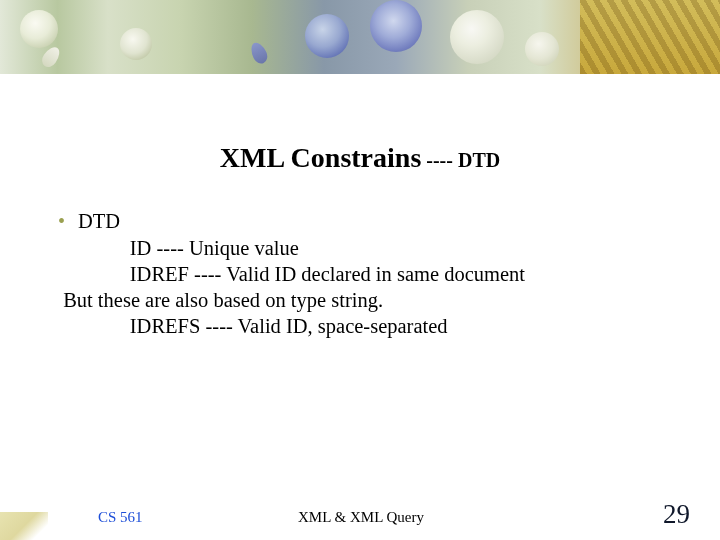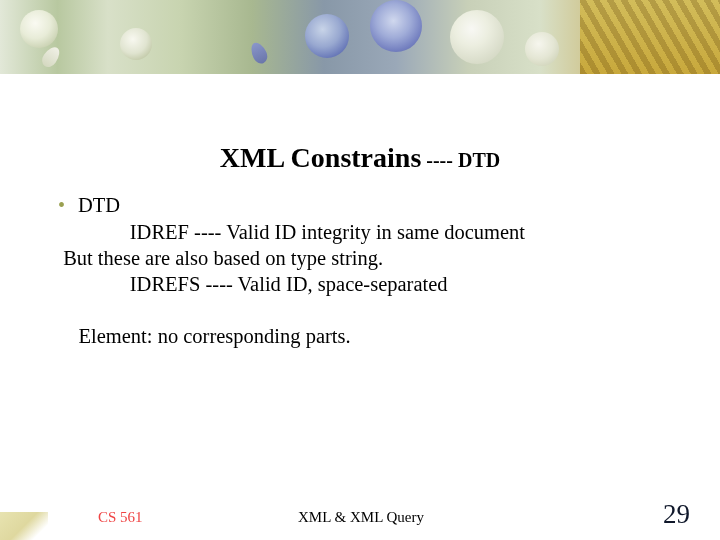--- a/index.html
+++ b/index.html
@@ -70,21 +70,21 @@
     color: #000;
   }
   .title-sub {
     font-size: 20px;
     font-weight: bold;
     color: #000;
   }
   .body-block {
     position: absolute;
     left: 58px;
-    top: 80px;
+    top: 96px;
     font-size: 20.5px;
     line-height: 1.28;
     color: #000;
     font-family: Liberation Serif, serif;
   }
   .bullet-dot {
     color: #9aa050;
     font-size: 20px;
     display: inline-block;
     width: 20px;
@@ -97,21 +97,21 @@
     position: absolute;
     left: 0; right: 0;
     bottom: 14px;
     height: 28px;
   }
   .footer-left {
     position: absolute;
     left: 98px;
     bottom: 0;
     font-size: 15px;
-    color: #ef4444;
+    color: #1d4ed8;
   }
   .footer-center {
     position: absolute;
     left: 2px; right: 0;
     bottom: 0;
     text-align: center;
     font-size: 15px;
     color: #000;
   }
   .footer-right {
@@ -147,24 +147,24 @@
 <div class="content">
 
   <div class="title-row">
     <span class="title-main">XML Constrains</span><span class="title-sub"> ---- </span><span class="title-sub">DTD</span>
   </div>
 
   <div class="body-block">
     <div>
       <span class="bullet-dot">•</span><span>DTD</span>
     </div>
-    <div class="line">              IDREF ---- Valid ID integrity in same document</div>
+    <div class="line">              ID ---- Unique value</div>
+    <div class="line">              IDREF ---- Valid ID declared in same document</div>
     <div class="line"> But these are also based on type string.</div>
     <div class="line">              IDREFS ---- Valid ID, space-separated</div>
-    <div class="line element-line">    Element: no corresponding parts.</div>
   </div>
 
   <div class="corner-accent"></div>
 
   <div class="footer">
     <div class="footer-left">CS 561</div>
     <div class="footer-center">XML &amp; XML Query</div>
     <div class="footer-right">29</div>
   </div>
 

